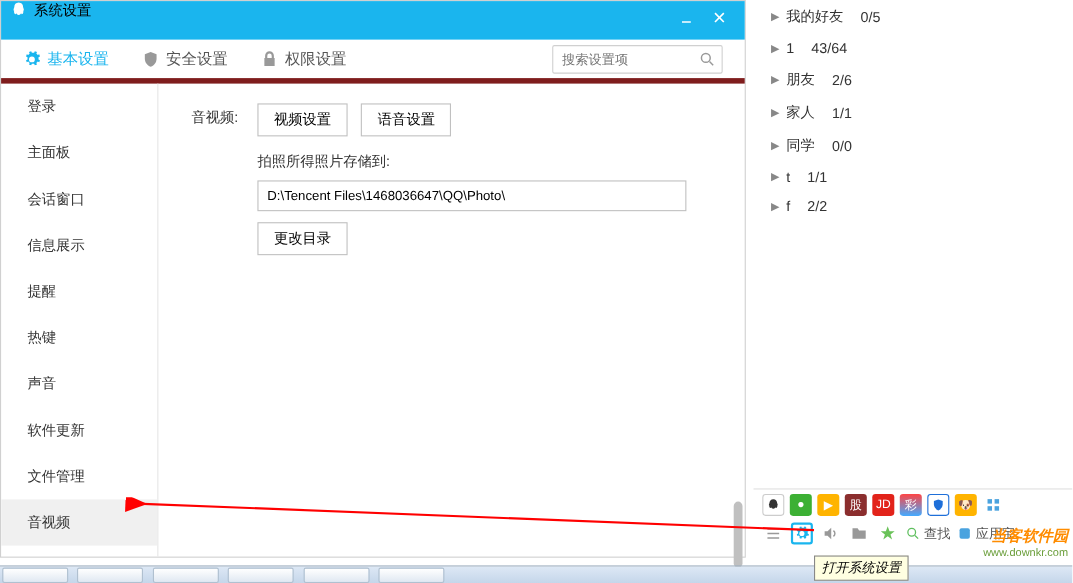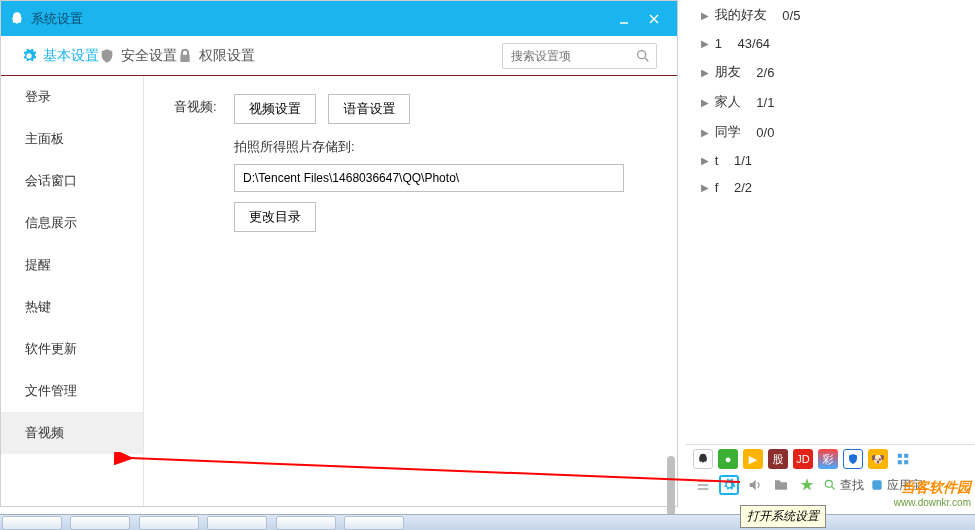--- a/index.html
+++ b/index.html
@@ -1,24 +1,24 @@
 <!DOCTYPE html>
 <html><head>
 <meta charset="utf-8">
 <style>
 * { margin: 0; padding: 0; box-sizing: border-box; font-family: "Microsoft YaHei", sans-serif; }
 body { width: 975px; height: 530px; background: #fff; position: relative; overflow: hidden; }
 
 .settings-window { position: absolute; left: 0; top: 0; width: 678px; height: 507px; background: #fff; border: 1px solid #d0d0d0; }
-.titlebar { height: 35px; background: #1ab5ee; display: flex; align-items: center; padding: 0 8px; color: #0c4a6e; }
+.titlebar { height: 35px; background: #1ab5ee; display: flex; padding: 0 8px; color: #000000; }
 .titlebar .penguin { width: 16px; height: 16px; margin-right: 6px; }
 .titlebar .title { font-size: 13px; flex: 1; }
 .titlebar .winbtn { width: 30px; height: 30px; display: flex; align-items: center; justify-content: center; cursor: pointer; }
 
-.tabbar { height: 40px; display: flex; align-items: center; border-bottom: 1px solid #7f1d1d; padding: 0 20px; }
+.tabbar { height: 40px; display: flex; align-items: center; border-bottom: 5px solid #7f1d1d; padding: 0 20px; gap: 30px; }
 .tabbar .tab { display: flex; align-items: center; gap: 6px; font-size: 14px; color: #555; cursor: pointer; }
 .tabbar .tab.active { color: #1ab5ee; }
 .tabbar .tab svg { width: 16px; height: 16px; }
 .tabbar .search-wrap { margin-left: auto; position: relative; }
 .tabbar .search { width: 155px; height: 26px; border: 1px solid #d0d0d0; border-radius: 2px; padding: 0 30px 0 8px; font-size: 12px; outline: none; }
 .tabbar .search-icon { position: absolute; right: 6px; top: 5px; color: #999; }
 
 .body { display: flex; height: calc(100% - 75px); }
 .sidebar { width: 143px; border-right: 1px solid #e5e5e5; overflow-y: auto; }
 .sidebar .item { padding: 12px 24px; font-size: 13px; color: #333; cursor: pointer; }
@@ -108,20 +108,21 @@
   </div>
 
   <div class="body">
     <div class="sidebar">
       <div class="item">登录</div>
       <div class="item">主面板</div>
       <div class="item">会话窗口</div>
       <div class="item">信息展示</div>
       <div class="item">提醒</div>
       <div class="item">热键</div>
+      <div class="item">声音</div>
       <div class="item">软件更新</div>
       <div class="item">文件管理</div>
       <div class="item active">音视频</div>
     </div>
 
     <div class="content">
       <div class="row">
         <div class="label">音视频:</div>
         <div class="ctrls">
           <button class="btn">视频设置</button>

